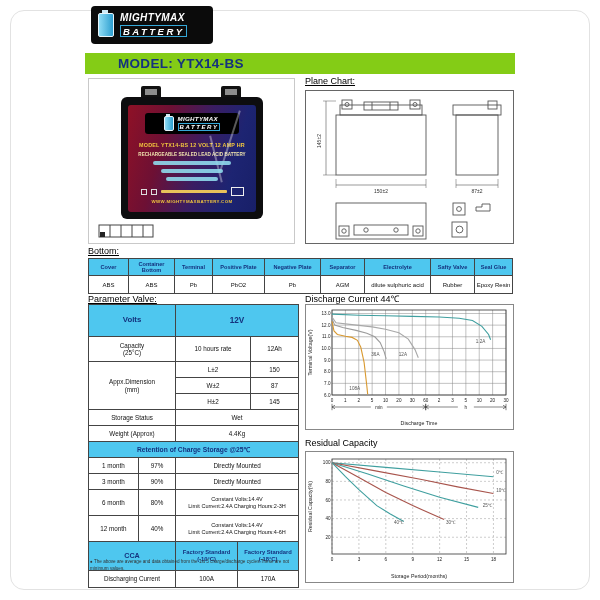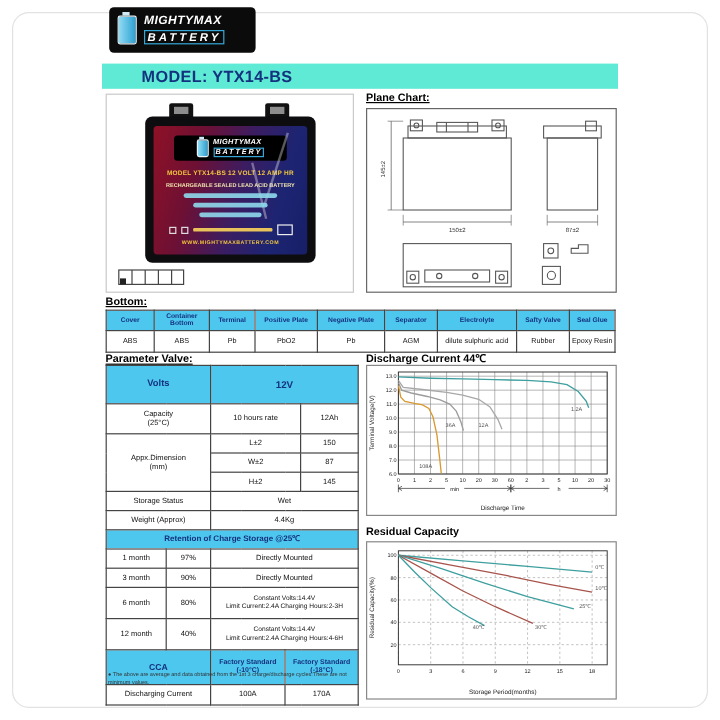--- a/index.html
+++ b/index.html
@@ -9,23 +9,23 @@
 
   
   .header{position:relative;height:42px}
   .logo{position:absolute;left:6px;top:0;width:122px;height:38px;background:#0b0b0b;border-radius:4px;display:flex;align-items:center;padding:0 7px;box-sizing:border-box;gap:6px}
   .logo-batt{width:14px;height:22px;background:linear-gradient(90deg,#8fdcf5,#2d9fd0);border:1px solid #e8f5fb;border-radius:2px;position:relative}
   .logo-batt::before{content:"";position:absolute;left:3px;top:-4px;width:6px;height:3px;background:#cfeaf5}
   .logo-text{color:#fff;font-weight:bold;font-style:italic;line-height:1}
   .logo-l1{font-size:10px;letter-spacing:.4px}
   .logo-l2{font-size:9.5px;letter-spacing:2.5px;border:1px solid #35a8d8;padding:1px 2px 0;margin-top:2px}
   .doc-title{position:absolute;left:112px;right:0;bottom:1px;text-align:center;font-size:8.1px;font-weight:bold;text-decoration:underline;color:#000;letter-spacing:.1px}
-  .model-bar{margin-top:5px;height:21px;background:#5eead4;color:#14327e;font-weight:bold;font-size:13.5px;line-height:21px;padding-left:33px;letter-spacing:.3px}
-
-  .sec-head{position:absolute;font-size:9px;font-weight:bold;color:#000}
+  .model-bar{margin-top:5px;height:21px;background:#84cc16;color:#14327e;font-weight:bold;font-size:13.5px;line-height:21px;padding-left:33px;letter-spacing:.3px}
+
+  .sec-head{position:absolute;font-size:9px;font-weight:normal;color:#000}
   .u{text-decoration:underline}
 
   
   #battery-box{position:absolute;left:3px;top:72px;width:205px;height:164px;border:1px solid #c9c9c9;background:#fff}
   .bat-terminal{position:absolute;top:7px;width:20px;height:13px;background:#111;border-radius:2px}
   .bat-terminal i{position:absolute;left:4px;top:3px;width:12px;height:6px;background:#8d8d8d;display:block}
   .bat-body{position:absolute;left:32px;top:18px;width:142px;height:122px;background:#0d0d0f;border-radius:6px}
   .bat-label{position:absolute;left:7px;top:8px;right:7px;bottom:7px;border-radius:3px;overflow:hidden;
     background:linear-gradient(105deg,#8f1126 0%,#6d1034 28%,#3a1d62 55%,#1d2472 78%,#181f68 100%);text-align:center}
   .bolt{position:absolute;width:1.5px;background:rgba(255,255,255,.35)}

